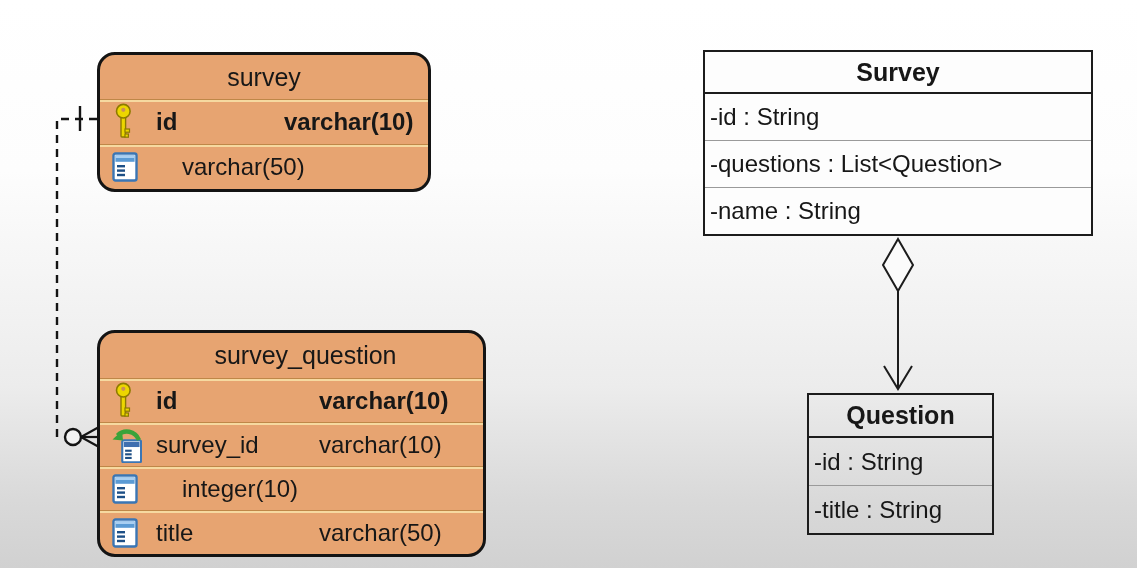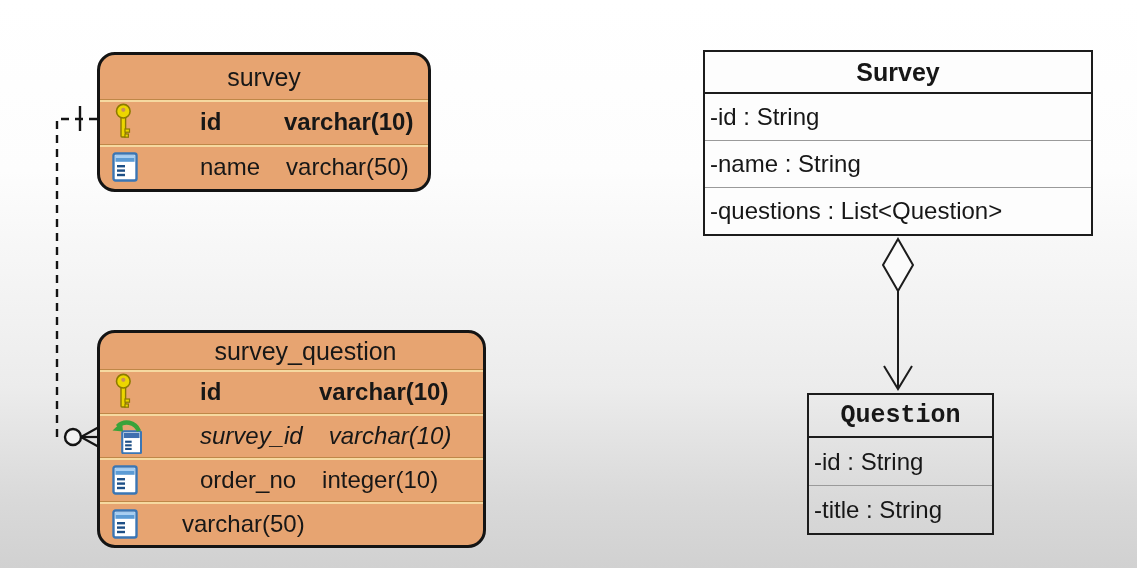--- a/index.html
+++ b/index.html
@@ -8,45 +8,45 @@
     background:linear-gradient(180deg,#ffffff 0%,#fdfdfd 30%,#ececec 68%,#d9d9d9 88%,#d1d1d1 100%);
     font-family:"Liberation Sans",sans-serif;color:#171717;
   }
   .overlay{position:absolute;left:0;top:0;pointer-events:none;}
 
   
   .er-table{position:absolute;background:#e7a471;border:3px solid #141414;border-radius:18px;overflow:hidden;}
   .er-header{display:flex;align-items:center;justify-content:center;font-size:25px;}
   .er-row{display:grid;align-items:center;padding-left:12px;
           border-top:1px solid #bf8748;box-shadow:inset 0 2px 0 0 #f6d9a0;}
-  .er-name{white-space:nowrap;font-size:24px;margin-left:44px;}
+  .er-name{white-space:nowrap;font-size:24px;}
   .er-type{white-space:nowrap;font-size:24px;margin-left:26px;}
   .pk .er-name,.pk .er-type{font-weight:bold;}
-  .fk .er-name,.fk .er-type{font-style:italic;}
+  .fk .er-name,.fk .er-type{}
   .ic{display:flex;align-items:center;justify-content:flex-start;}
 
   .tbl-survey{left:97px;top:52px;width:328px;}
   .tbl-survey .er-header{height:44px;}
   .tbl-survey .er-row{height:44px;grid-template-columns:44px 1fr 170px;}
 
   .tbl-survey-question{left:97px;top:330px;width:383px;}
-  .tbl-survey-question .er-header{height:36px;margin-left:28px;}
+  .tbl-survey-question .er-header{height:45px;margin-left:28px;}
   .tbl-survey-question .er-row{height:43px;grid-template-columns:44px 1fr 190px;}
 
   
   .uml-class{position:absolute;border:2px solid #1c1c1c;}
   .uml-header{display:flex;align-items:center;justify-content:center;
               font-weight:bold;font-size:25px;border-bottom:2px solid #1c1c1c;}
   .uml-attr{display:flex;align-items:center;padding-left:5px;font-size:24px;white-space:nowrap;}
   .uml-attr + .uml-attr{border-top:1px solid #9a9a9a;}
   .cls-survey{left:703px;top:50px;width:386px;background:#fdfdfd;}
   .cls-survey .uml-header{height:40px;}
   .cls-survey .uml-attr{height:46px;}
   .cls-question{left:807px;top:393px;width:183px;background:transparent;}
-  .cls-question .uml-header{height:41px;font-family:Liberation Mono, monospace;}
+  .cls-question .uml-header{height:41px;}
   .cls-question .uml-attr{height:47px;}
 </style>
 </head>
 <body>
 
 <div class="stage">
 
   <svg class="overlay" width="1137" height="568" viewBox="0 0 1137 568">
 
     <g>
@@ -88,21 +88,20 @@
       <span class="ic">
         <svg width="26" height="30" viewBox="0 0 26 30">
           <rect x="1.5" y="1.5" width="23" height="27" rx="2" fill="#ffffff" stroke="#3a76b5" stroke-width="2.4"></rect>
           <rect x="3.4" y="3.4" width="19.2" height="6.4" fill="#5b9bd5"></rect>
           <rect x="3.4" y="3.4" width="19.2" height="2.6" fill="#a9cff2"></rect>
           <rect x="5" y="13" width="8" height="2.4" fill="#1d4f86"></rect>
           <rect x="5" y="17.4" width="8" height="2.4" fill="#1d4f86"></rect>
           <rect x="5" y="21.8" width="8" height="2.4" fill="#1d4f86"></rect>
         </svg>
       </span>
-      <span class="er-name">name</span>
       <span class="er-type">varchar(50)</span>
     </div>
   </div>
 
   <div class="er-table tbl-survey-question">
     <div class="er-header">survey_question</div>
 
     <div class="er-row pk">
       <span class="ic">
         <svg width="22" height="38" viewBox="0 0 22 38">
@@ -139,44 +138,44 @@
       <span class="ic">
         <svg width="26" height="30" viewBox="0 0 26 30">
           <rect x="1.5" y="1.5" width="23" height="27" rx="2" fill="#ffffff" stroke="#3a76b5" stroke-width="2.4"></rect>
           <rect x="3.4" y="3.4" width="19.2" height="6.4" fill="#5b9bd5"></rect>
           <rect x="3.4" y="3.4" width="19.2" height="2.6" fill="#a9cff2"></rect>
           <rect x="5" y="13" width="8" height="2.4" fill="#1d4f86"></rect>
           <rect x="5" y="17.4" width="8" height="2.4" fill="#1d4f86"></rect>
           <rect x="5" y="21.8" width="8" height="2.4" fill="#1d4f86"></rect>
         </svg>
       </span>
-      <span class="er-name">order_no</span>
       <span class="er-type">integer(10)</span>
     </div>
 
     <div class="er-row">
       <span class="ic">
         <svg width="26" height="30" viewBox="0 0 26 30">
           <rect x="1.5" y="1.5" width="23" height="27" rx="2" fill="#ffffff" stroke="#3a76b5" stroke-width="2.4"></rect>
           <rect x="3.4" y="3.4" width="19.2" height="6.4" fill="#5b9bd5"></rect>
           <rect x="3.4" y="3.4" width="19.2" height="2.6" fill="#a9cff2"></rect>
           <rect x="5" y="13" width="8" height="2.4" fill="#1d4f86"></rect>
           <rect x="5" y="17.4" width="8" height="2.4" fill="#1d4f86"></rect>
           <rect x="5" y="21.8" width="8" height="2.4" fill="#1d4f86"></rect>
         </svg>
       </span>
+      <span class="er-name">title</span>
       <span class="er-type">varchar(50)</span>
     </div>
   </div>
 
   <div class="uml-class cls-survey">
     <div class="uml-header">Survey</div>
     <div class="uml-attr">-id : String</div>
+    <div class="uml-attr">-questions : List&lt;Question&gt;</div>
     <div class="uml-attr">-name : String</div>
-    <div class="uml-attr">-questions : List&lt;Question&gt;</div>
   </div>
 
   <div class="uml-class cls-question">
     <div class="uml-header">Question</div>
     <div class="uml-attr">-id : String</div>
     <div class="uml-attr">-title : String</div>
   </div>
 
 </div>
 

